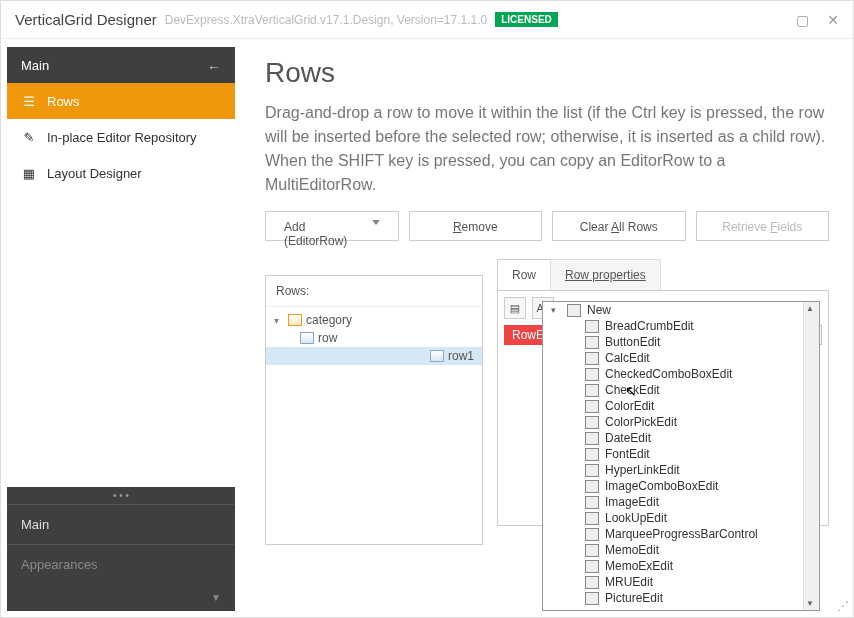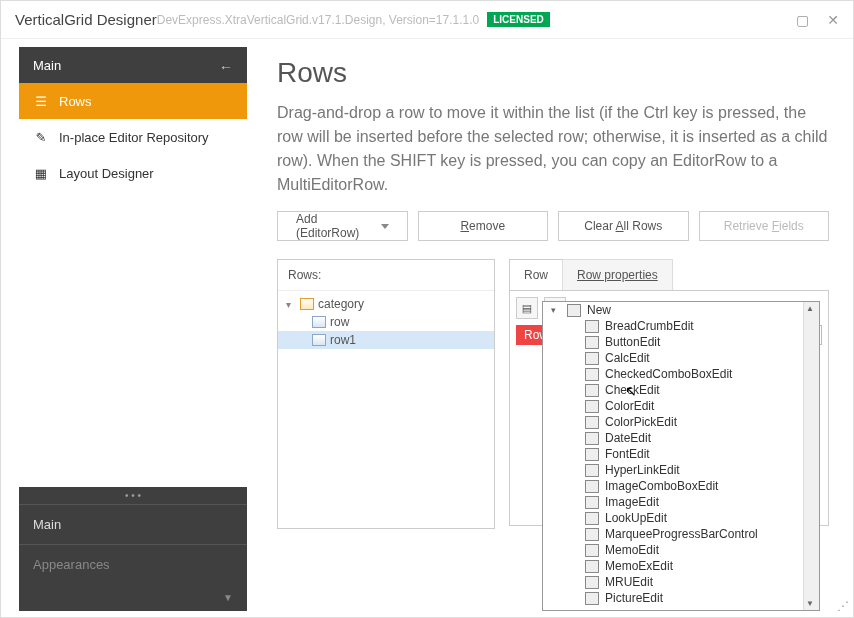--- a/index.html
+++ b/index.html
@@ -1,50 +1,50 @@
 <!DOCTYPE html>
 <html><head>
 <meta charset="utf-8">
 <style>
 *{box-sizing:border-box;margin:0;padding:0;font-family:"Segoe UI",Tahoma,sans-serif;}
 body{background:#fff;width:854px;height:618px;overflow:hidden;border:1px solid #ddd;}
 .titlebar{display:flex;align-items:center;height:38px;padding:4px 14px;border-bottom:1px solid #eee;}
 .title{font-size:15px;color:#444;font-weight:500;}
-.subtitle{font-size:12px;color:#bbb;margin-left:0;}
+.subtitle{font-size:12px;color:#bbb;margin-left:8px;}
 .badge{background:#00a651;color:#fff;font-size:10px;padding:2px 6px;margin-left:8px;font-weight:600;}
 .win-ctrl{margin-left:auto;display:flex;gap:18px;color:#999;font-size:14px;}
 .win-btn{cursor:pointer;}
 .layout{display:flex;height:calc(100% - 38px);}
-.sidebar{width:240px;background:#fff;display:flex;flex-direction:column;padding:8px 6px 6px 6px;margin-left:12px;}
+.sidebar{width:240px;background:#fff;display:flex;flex-direction:column;padding:8px 6px 6px 6px;}
 .panel{background:#3f3f3f;color:#ccc;}
 .panel-header{display:flex;align-items:center;justify-content:space-between;padding:10px 14px;font-size:13px;background:#3f3f3f;color:#fff;}
 .back-arrow{color:#ccc;font-size:14px;}
 .nav-item{display:flex;align-items:center;padding:10px 14px;font-size:13px;color:#333;cursor:pointer;gap:10px;}
 .nav-item.active{background:#f0980c;color:#fff;}
 .nav-icon{width:16px;height:16px;display:inline-flex;align-items:center;justify-content:center;}
 .spacer{flex:1;}
 .panel-dots{background:#3f3f3f;color:#999;text-align:center;padding:3px 0;font-size:10px;}
 .panel-sec{background:#3f3f3f;color:#ddd;padding:12px 14px;font-size:13px;border-top:1px solid #555;}
 .panel-sec.dim{color:#888;}
 .panel-arrow{text-align:right;padding:8px 14px;font-size:10px;color:#888;background:#3f3f3f;}
 .content{flex:1;padding:18px 24px 10px 24px;overflow:hidden;position:relative;}
 .h1{font-size:28px;font-weight:300;color:#555;margin-bottom:12px;}
 .desc{font-size:16px;color:#777;line-height:1.5;margin-bottom:14px;}
 .btnrow{display:flex;gap:10px;margin-bottom:18px;}
-.btn{border:1px solid #ccc;background:#fff;font-size:12px;color:#555;height:30px;display:flex;align-items:center;justify-content:center;cursor:pointer;padding:8px 18px;flex:1;}
+.btn{border:1px solid #ccc;background:#fff;font-size:12px;color:#555;height:30px;display:flex;justify-content:center;cursor:pointer;padding:8px 18px;flex:1;}
 .btn.disabled{color:#bbb;}
 .btn.dd{position:relative;}
 .btn.dd::after{content:"";border-left:4px solid transparent;border-right:4px solid transparent;border-top:5px solid #888;margin-left:10px;}
 .underline{text-decoration:underline;}
 .lower{display:flex;gap:14px;align-items:flex-start;}
-.rows-box{border:1px solid #ccc;width:218px;height:270px;font-size:12px;color:#555;}
+.rows-box{border:1px solid #ccc;width:218px;height:270px;font-size:12px;color:#555;margin-top:16px;}
 .rows-title{padding:8px 10px;border-bottom:1px solid #eee;}
 .tree{padding:4px 0;}
 .tree-row{display:flex;align-items:center;padding:2px 8px;gap:4px;}
-.tree-row.sel{background:#d6e7f7;}
+.tree-row.sel{background:#d6e7f7;justify-content:flex-end;}
 .tree-toggle{width:10px;font-size:10px;color:#888;}
 .tree-icon{width:14px;height:12px;border:1px solid #e39b2b;background:linear-gradient(#fff,#ffe8b8);}
 .tree-icon.row{border-color:#8aa7c7;background:linear-gradient(#fff,#d9e6f3);}
 .right-col{flex:1;display:flex;flex-direction:column;}
 .tabs{display:flex;font-size:12px;}
 .tab{padding:8px 14px;border:1px solid #ccc;border-bottom:none;background:#fff;color:#555;cursor:pointer;}
 .tab.inactive{background:#f5f5f5;border-color:#ddd;text-decoration:underline;}
 .tab+.tab{margin-left:-1px;}
 .props{border:1px solid #ccc;padding:6px;height:236px;position:relative;}
 .search-row{display:flex;gap:6px;margin-bottom:6px;align-items:center;}

